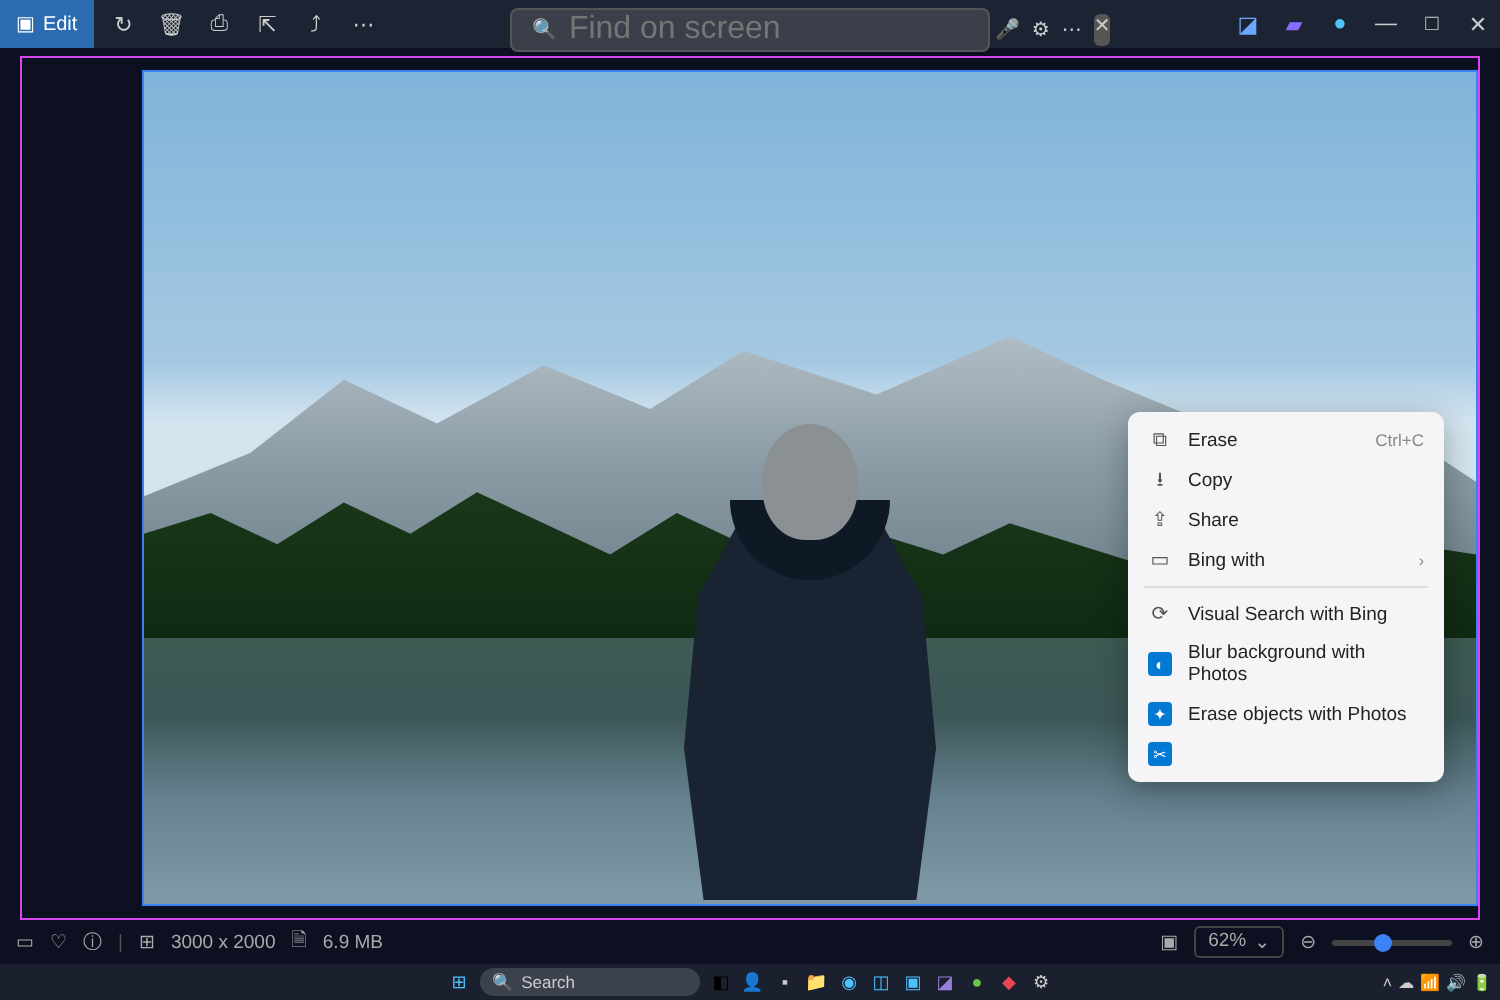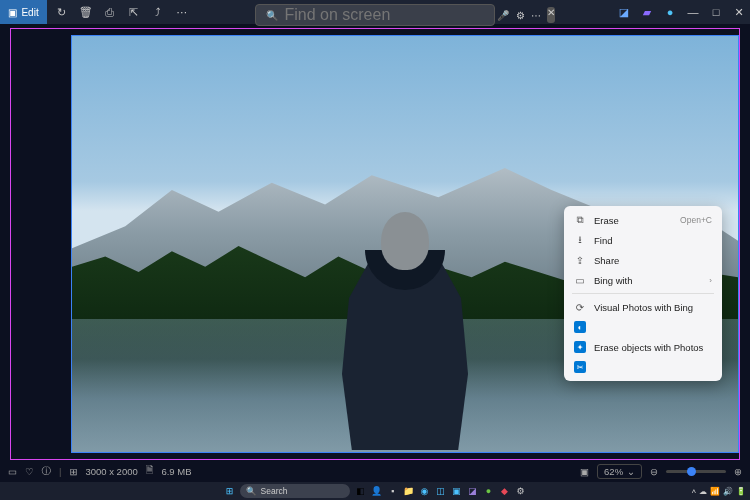--- a/index.html
+++ b/index.html
@@ -92,42 +92,43 @@
         <div class="head"></div>
       </div>
     </div>
   </div>
 </div>
 
 <div class="ctxmenu">
   <div class="ctx-item">
       <span class="ctx-ic">⧉</span>
       <span class="ctx-label">Erase</span>
-      <span class="ctx-short">Open+C</span>
+      <span class="ctx-short">Ctrl+C</span>
     </div>
   <div class="ctx-item">
       <span class="ctx-ic">⭳</span>
-      <span class="ctx-label">Find</span>
+      <span class="ctx-label">Copy</span>
     </div>
   <div class="ctx-item">
       <span class="ctx-ic">⇪</span>
       <span class="ctx-label">Share</span>
     </div>
   <div class="ctx-item">
       <span class="ctx-ic">▭</span>
       <span class="ctx-label">Bing with</span>
       <span class="ctx-chev">›</span>
     </div>
   <div class="ctx-sep"></div>
   <div class="ctx-item">
       <span class="ctx-ic">⟳</span>
-      <span class="ctx-label">Visual Photos with Bing</span>
+      <span class="ctx-label">Visual Search with Bing</span>
     </div>
   <div class="ctx-item">
       <span class="ctx-ic blue">◐</span>
+      <span class="ctx-label">Blur background with Photos</span>
     </div>
   <div class="ctx-item">
       <span class="ctx-ic blue">✦</span>
       <span class="ctx-label">Erase objects with Photos</span>
     </div>
   <div class="ctx-item">
       <span class="ctx-ic blue">✂</span>
     </div>
 </div>
 

